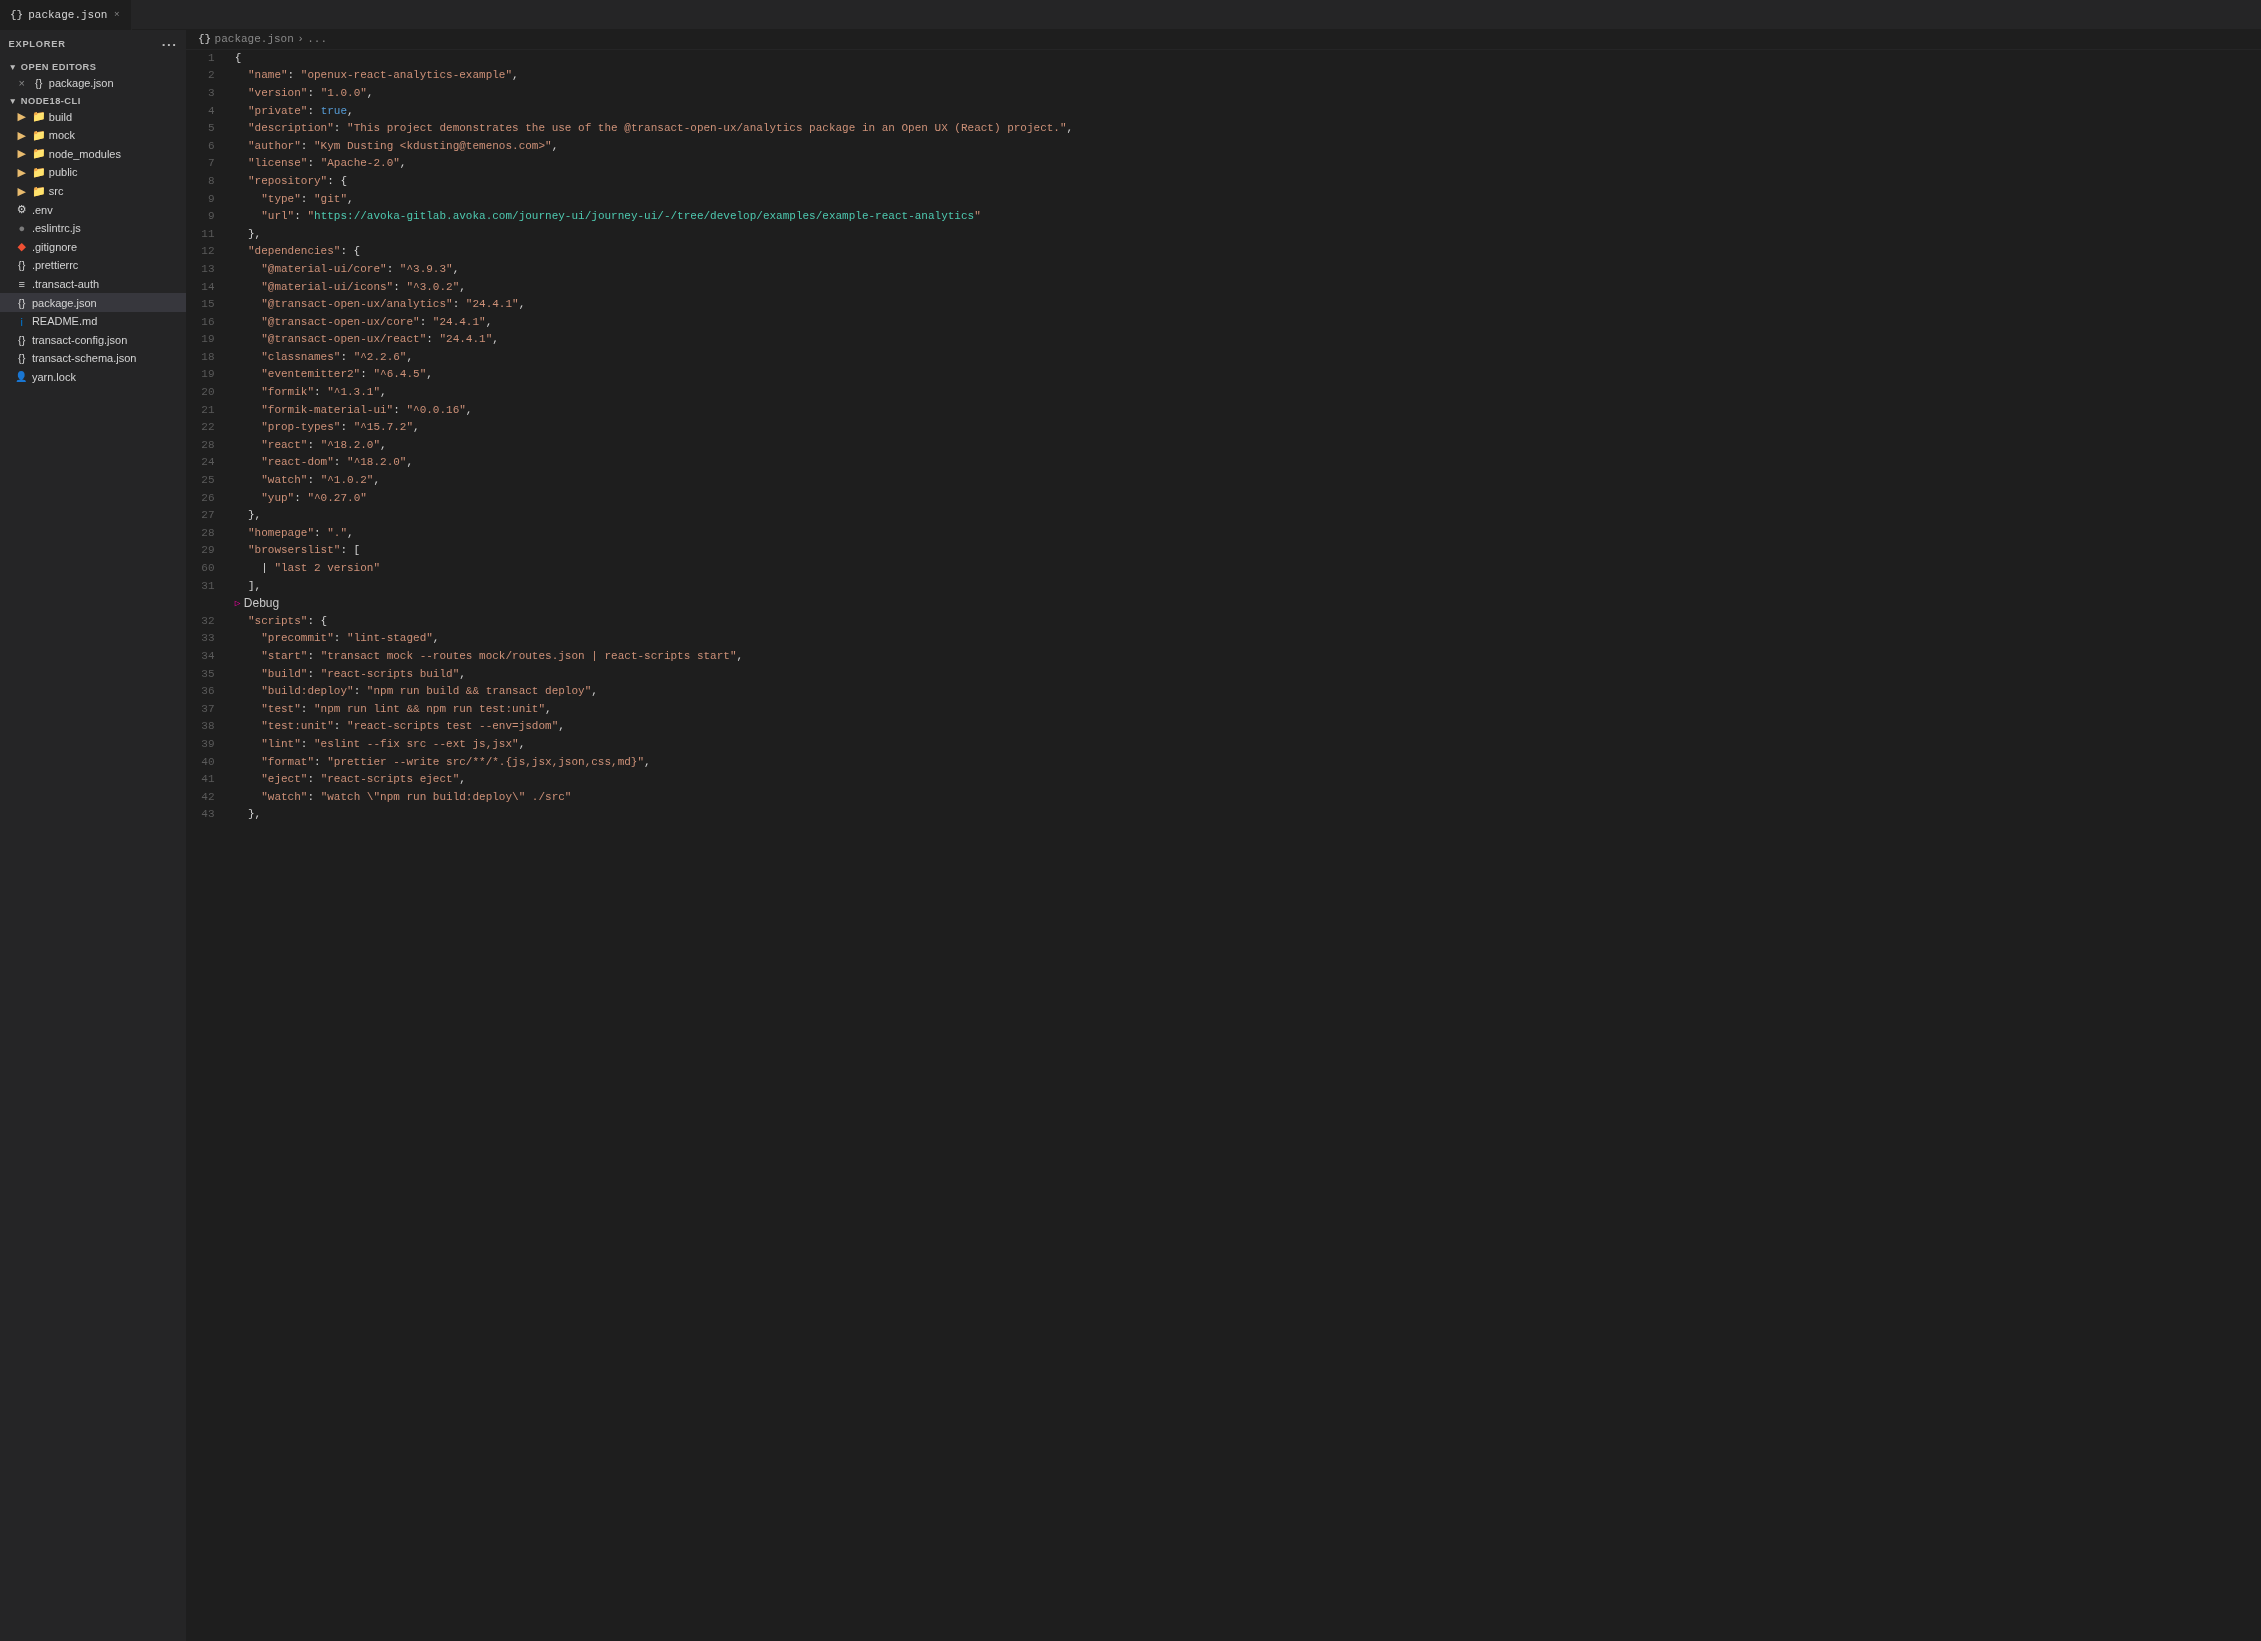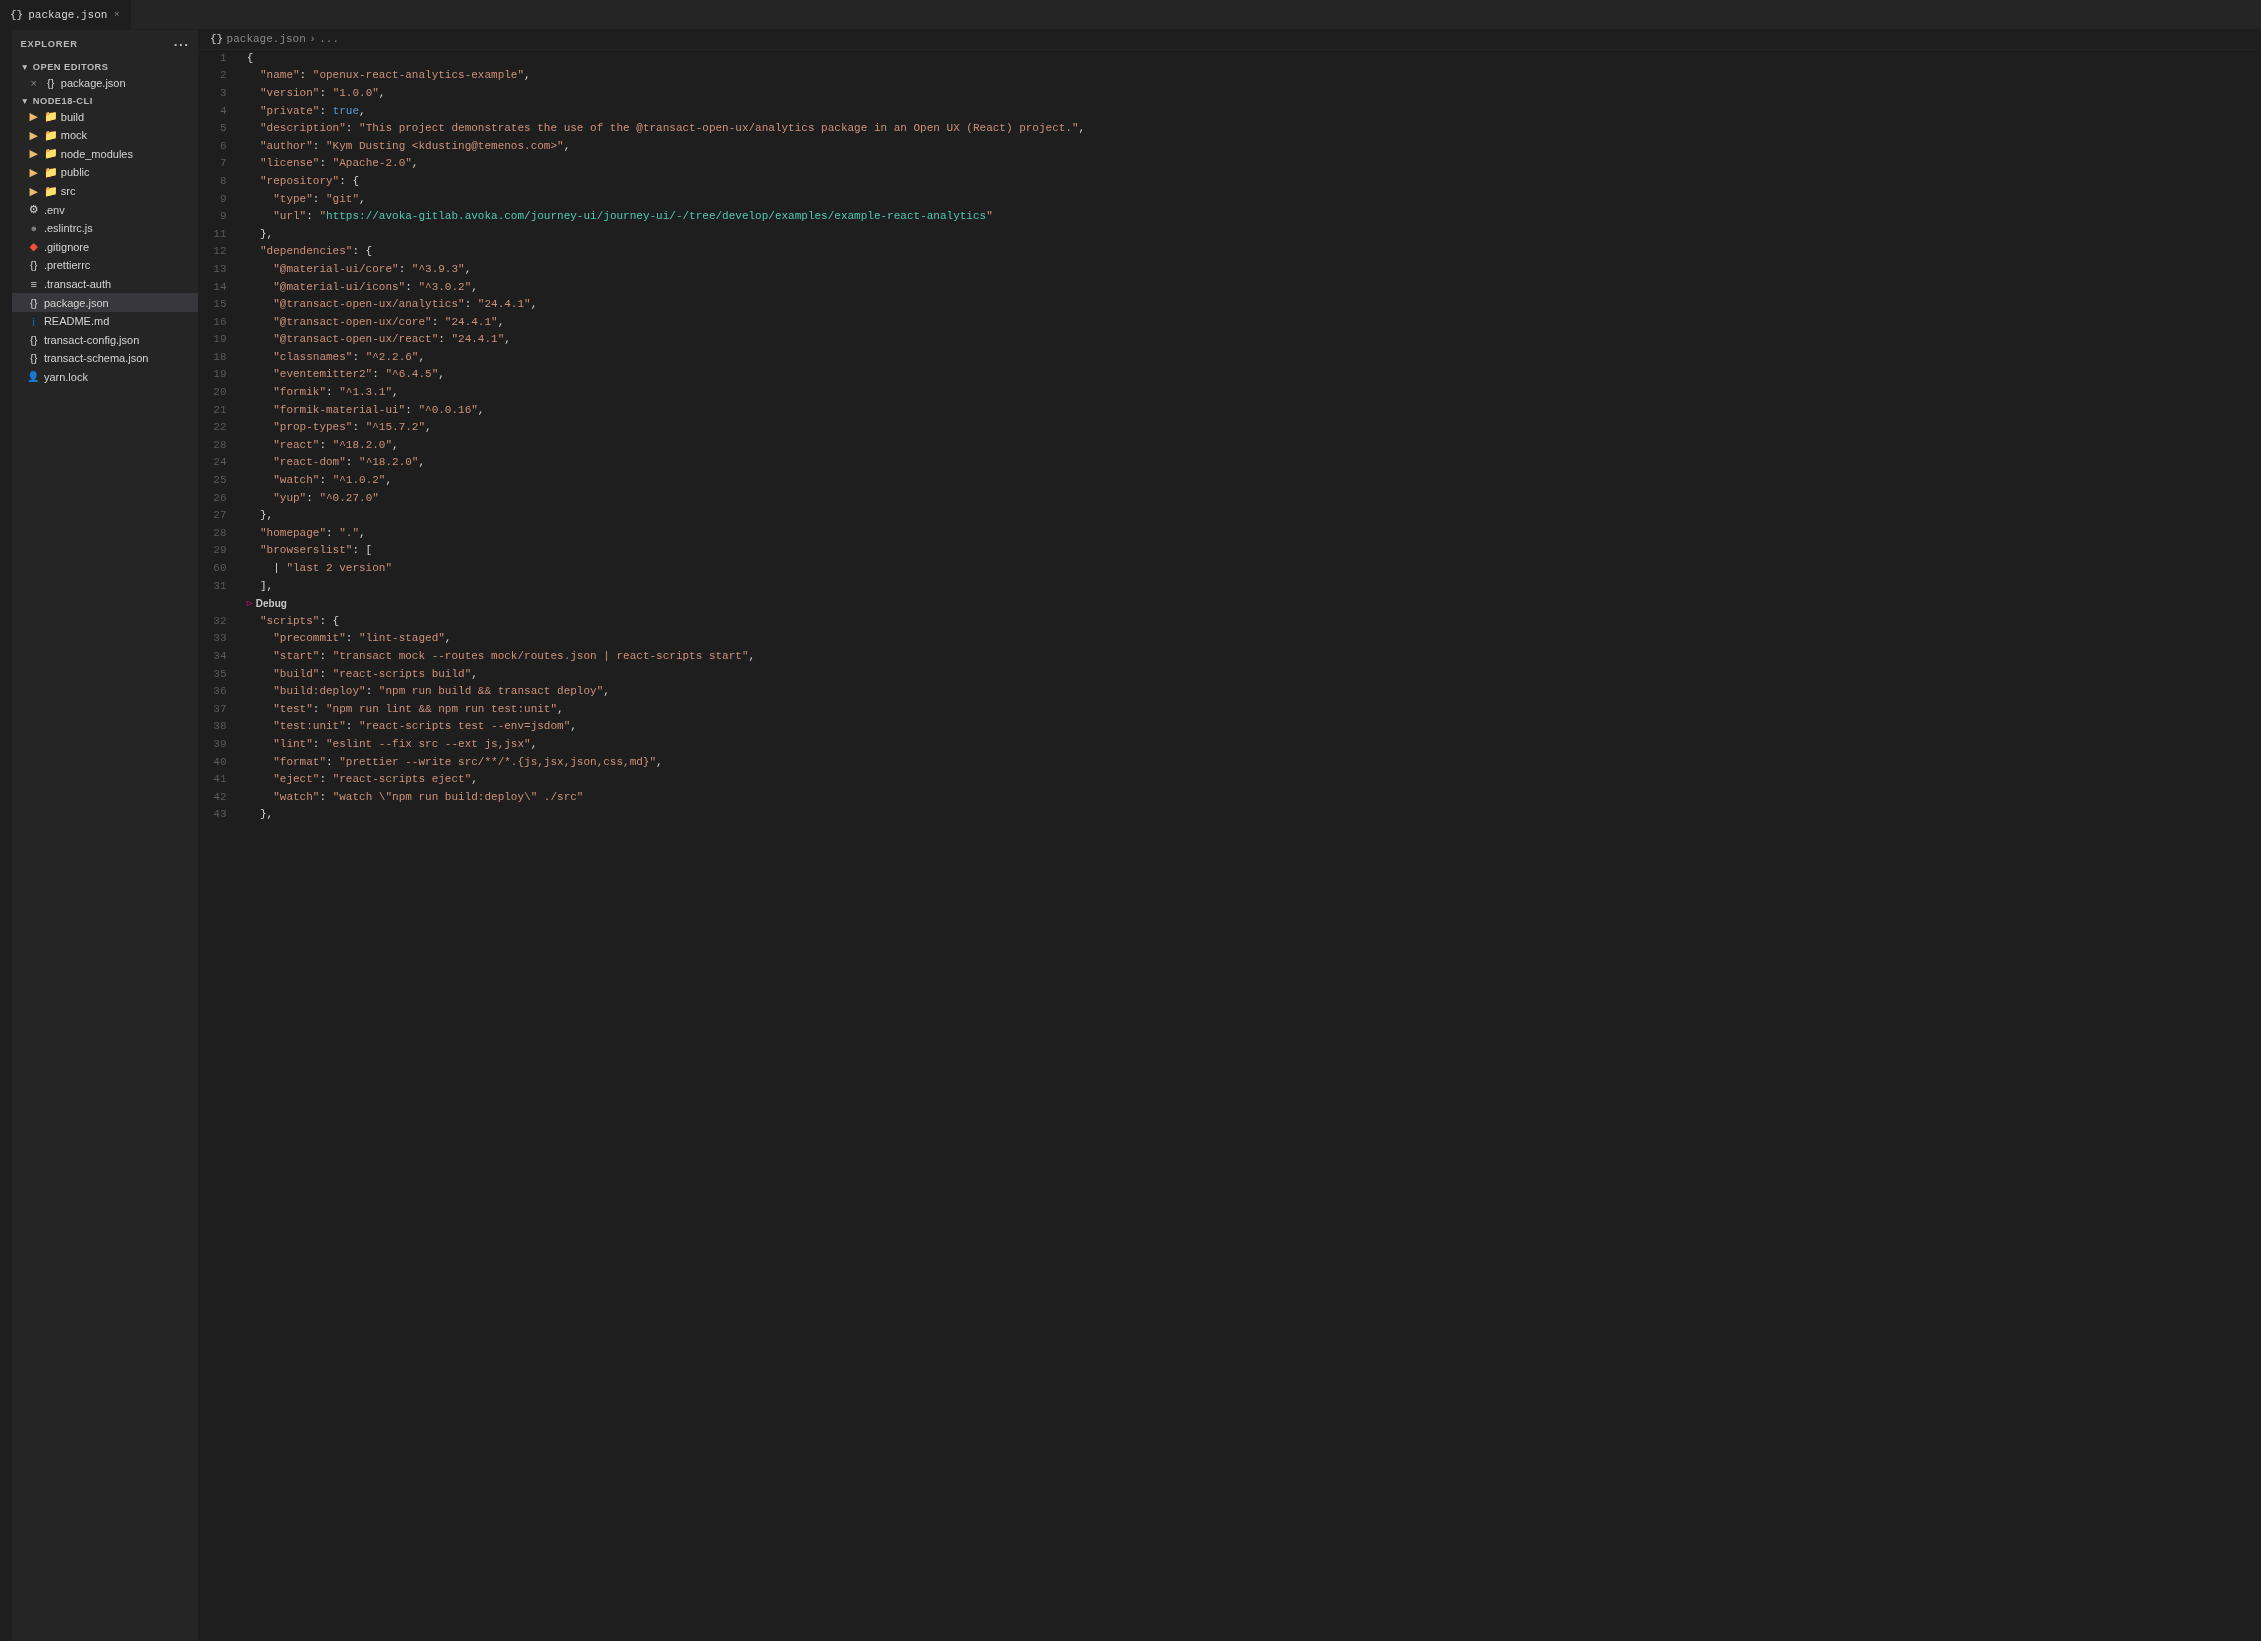--- a/index.html
+++ b/index.html
@@ -41,21 +41,20 @@
       color: #888;
       cursor: pointer;
       padding: 1.7px;
     }
 
     
     .main-layout {
       display: flex;
       flex: 1;
       overflow: hidden;
-      margin-left: 12px;
     }
 
     
     .sidebar {
       width: 186px;
       background: #252526;
       display: flex;
       flex-direction: column;
       flex-shrink: 0;
       overflow-y: auto;
@@ -168,21 +167,21 @@
       color: #f0a;
       margin-right: 3.4px;
       font-size: 9.3px;
     }
 
     
     .str { color: #ce9178; }
     .bool { color: #569cd6; }
     .punc { color: #d4d4d4; }
     .url { color: #4ec9b0; }
-    .debug-label { color: #c8c8c8; font-size: 10px; font-family: -apple-system, BlinkMacSystemFont, 'Segoe UI', sans-serif; font-weight: bold; }
+    .debug-label { color: #c8c8c8; font-size: 12px; font-family: -apple-system, BlinkMacSystemFont, 'Segoe UI', sans-serif; }
 
     
     ::-webkit-scrollbar { width: 6.8px; height: 6.8px; }
     ::-webkit-scrollbar-track { background: #1e1e1e; }
     ::-webkit-scrollbar-thumb { background: #424242; }
 
     .icon-json { color: #d4d4d4; }
     .icon-gear { color: #d4d4d4; }
     .icon-eslint { color: #7b7b7b; }
     .icon-gitignore { color: #f05033; }

